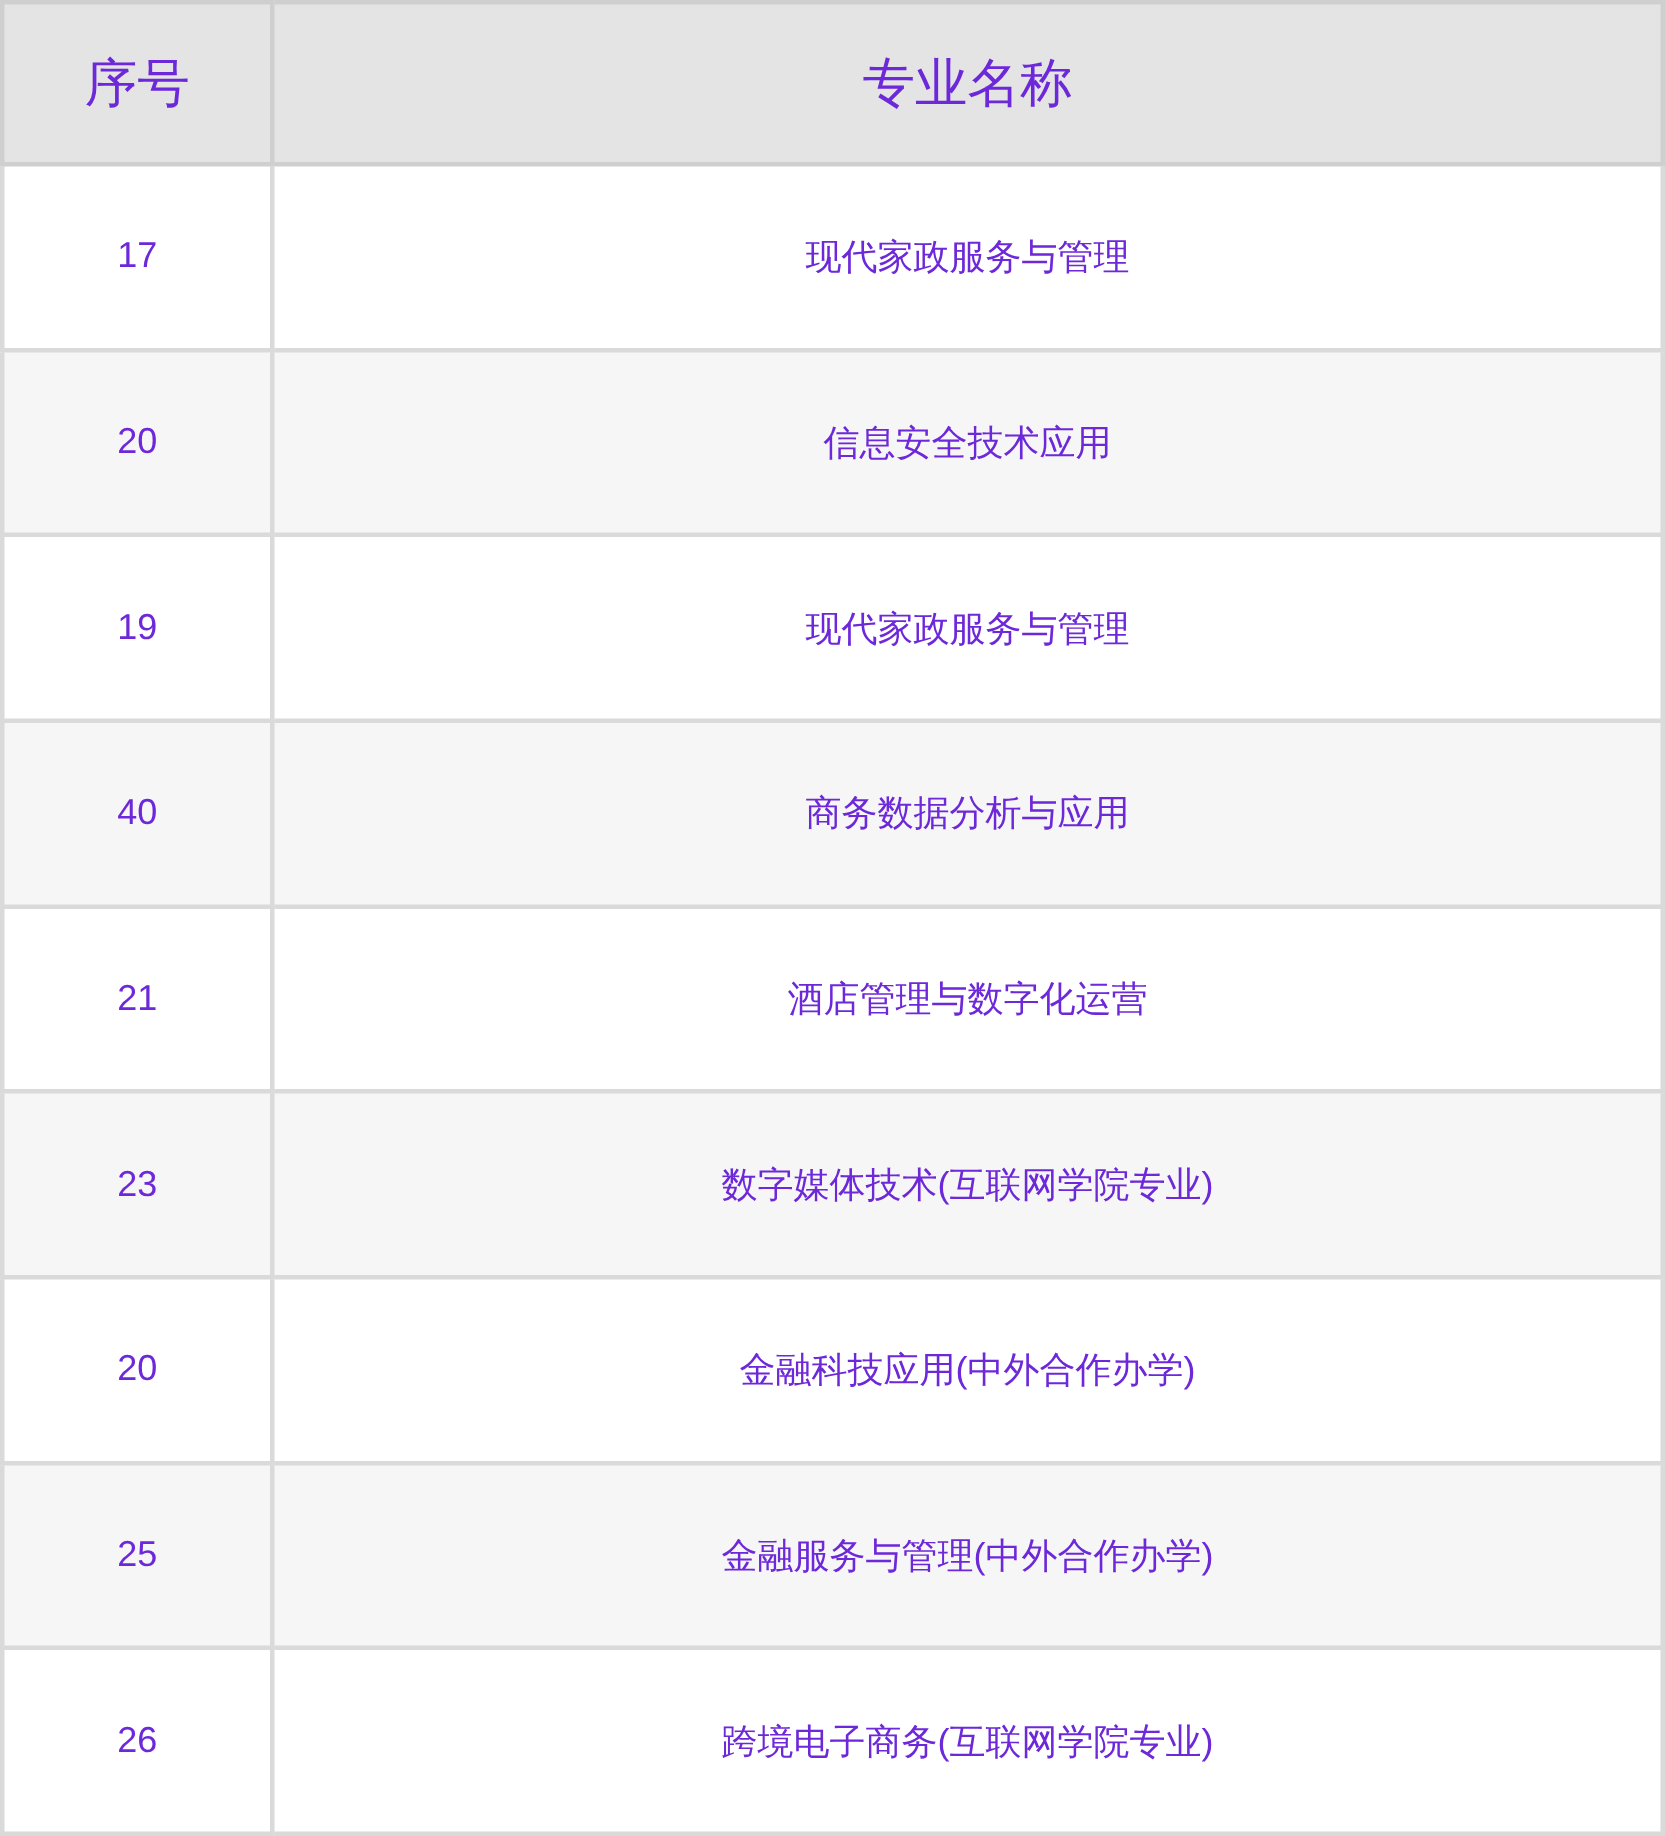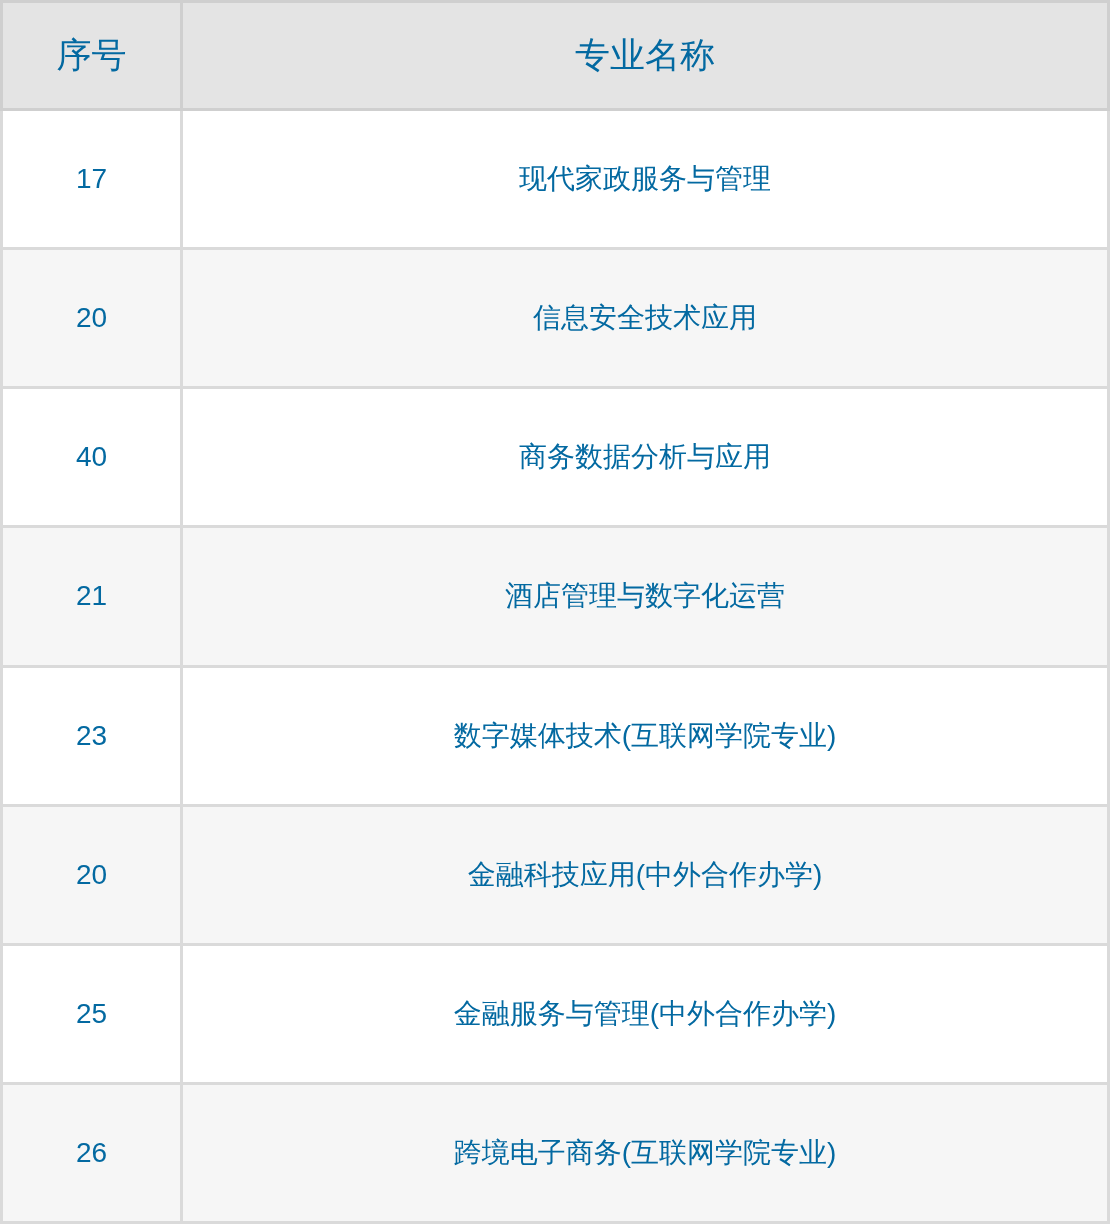--- a/index.html
+++ b/index.html
@@ -16,37 +16,37 @@
     width: 1110px;
     height: 1224px;
     border-collapse: collapse;
     table-layout: fixed;
   }
   table.majors th,
   table.majors td {
     border: 3px solid #dadada;
     text-align: center;
     vertical-align: middle;
-    color: #0369a1;
+    color: #6d28d9;
     font-weight: 400;
     padding: 0;
   }
   table.majors thead tr {
     height: 108px;
   }
   table.majors th {
     background: #e4e4e4;
     border-color: #cfcfcf;
     font-size: 35px;
   }
   table.majors col.col-no {
     width: 180px;
   }
   table.majors td {
-    font-size: 28px;
+    font-size: 24px;
   }
   table.majors tbody tr:nth-child(even) td {
     background: #f6f6f6;
   }
   table.majors tbody tr:nth-child(odd) td {
     background: #ffffff;
   }
 </style>
 </head>
 <body>
@@ -65,20 +65,24 @@
   <tbody>
     <tr>
       <td>17</td>
       <td>现代家政服务与管理</td>
     </tr>
     <tr>
       <td>20</td>
       <td>信息安全技术应用</td>
     </tr>
     <tr>
+      <td>19</td>
+      <td>现代家政服务与管理</td>
+    </tr>
+    <tr>
       <td>40</td>
       <td>商务数据分析与应用</td>
     </tr>
     <tr>
       <td>21</td>
       <td>酒店管理与数字化运营</td>
     </tr>
     <tr>
       <td>23</td>
       <td>数字媒体技术(互联网学院专业)</td>

